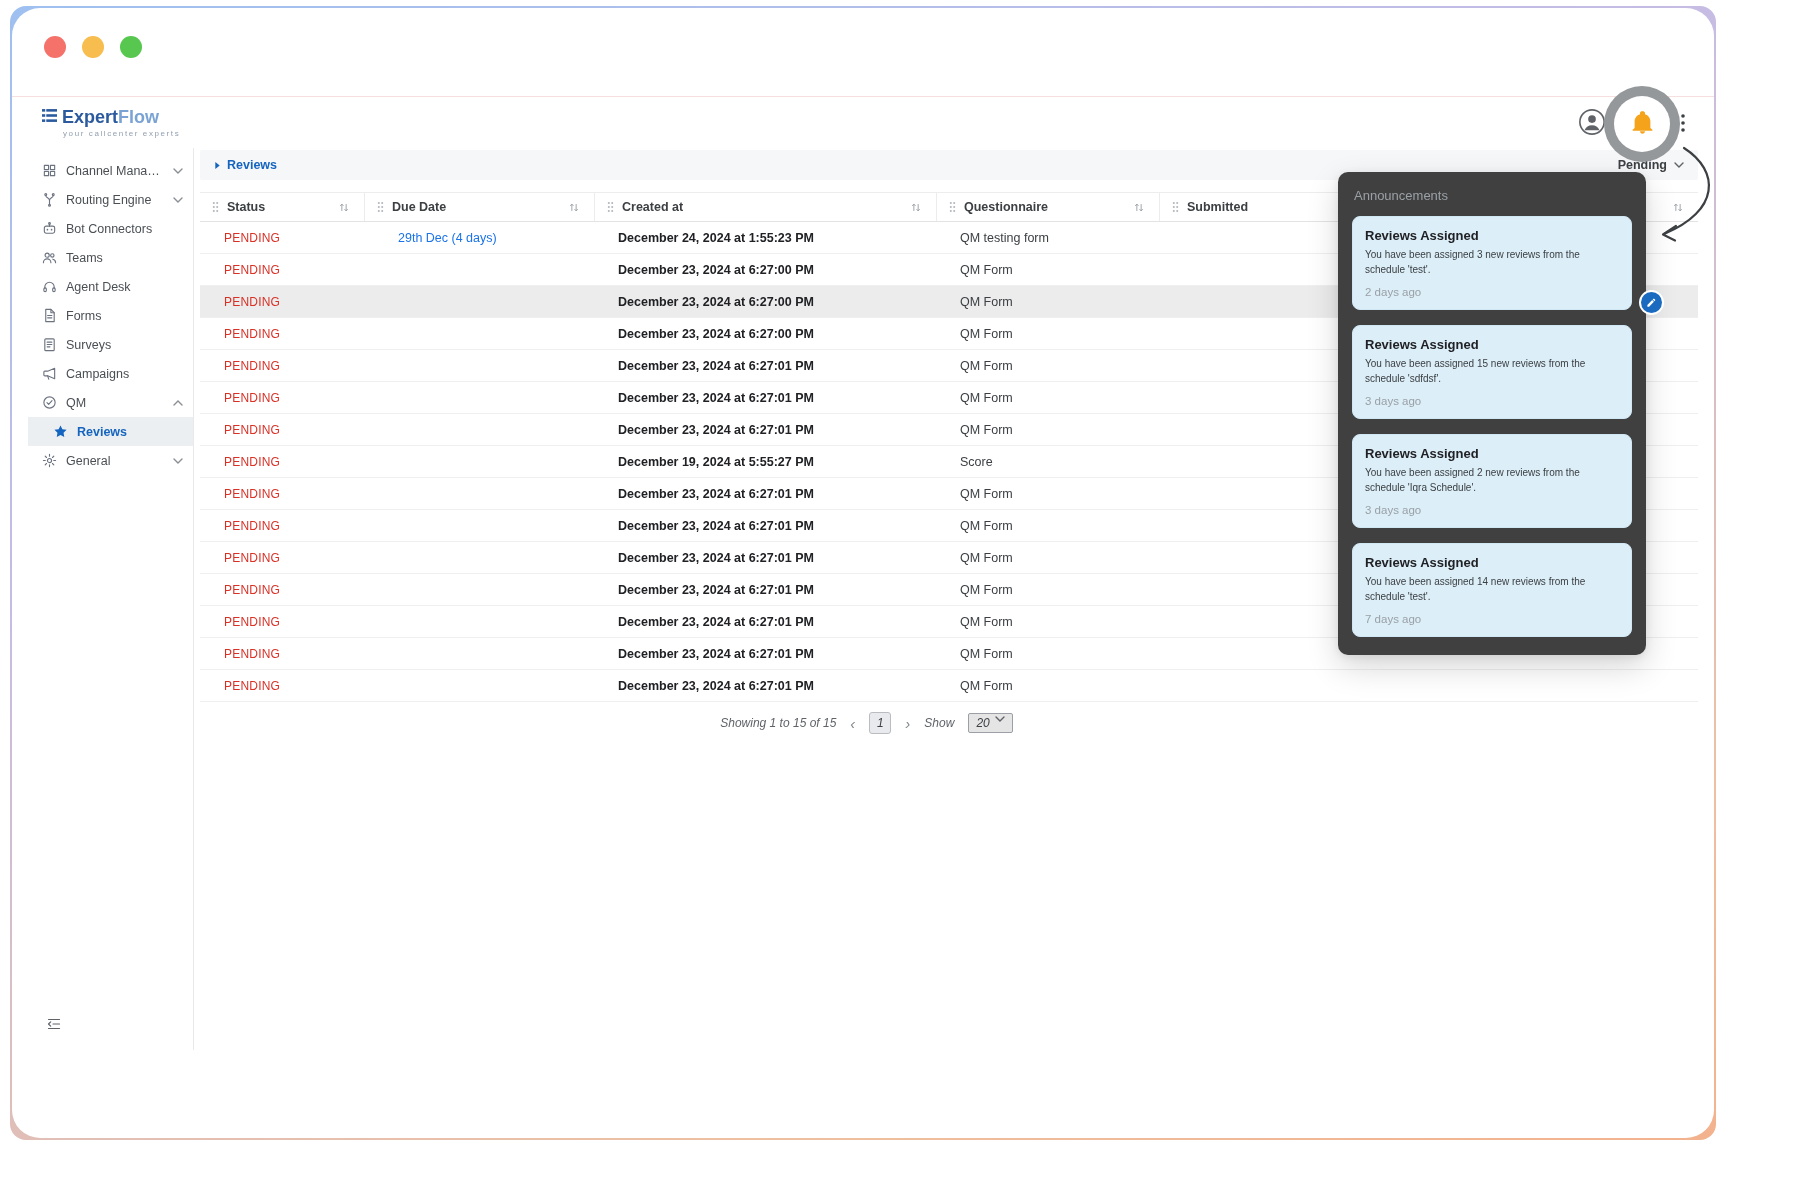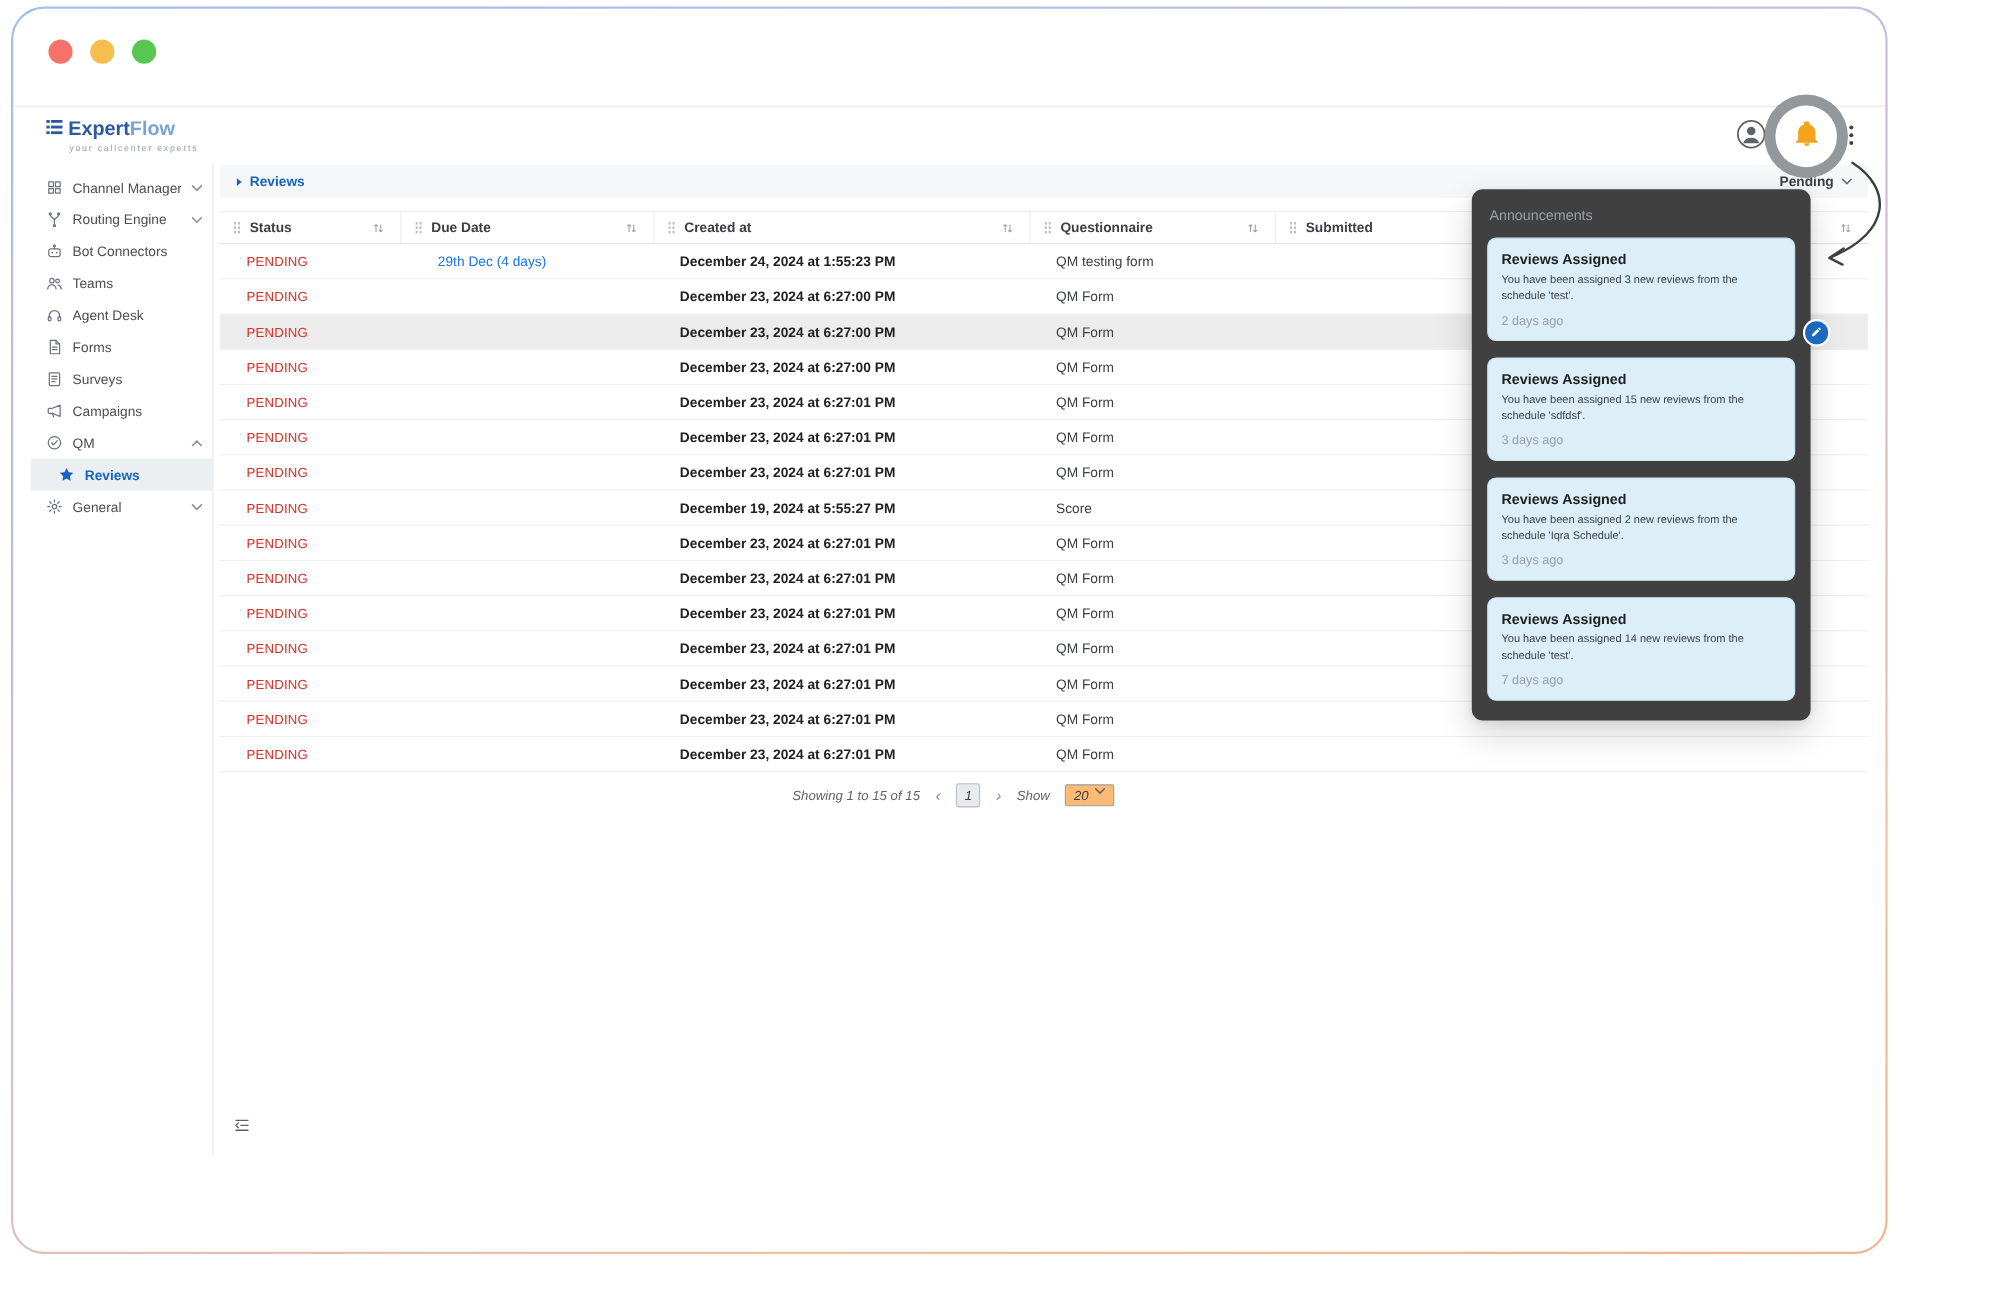--- a/index.html
+++ b/index.html
@@ -1,18 +1,18 @@
 <!DOCTYPE html>
 <html><head>
 <meta charset="utf-8">
 <style>
   html,body{margin:0;padding:0;width:1816px;height:1194px;background:#fff;
     font-family:"Liberation Sans","DejaVu Sans",sans-serif;overflow:hidden;}
   *{box-sizing:border-box;}
-  .frame{position:absolute;left:10px;top:6px;width:1706px;height:1134px;border-radius:30px;padding:2px;
+  .frame{position:absolute;left:10px;top:6px;width:1706px;height:1134px;border-radius:16px;padding:2px;
     background:linear-gradient(160deg,#9ec0f0 0%,#c6bce4 35%,#eec0a0 80%,#f3b28e 100%);}
   .window{position:relative;width:100%;height:100%;border-radius:28px;background:#fff;overflow:hidden;}
 
   
   .titlebar{height:89px;border-bottom:1px solid #f5dfdf;}
   .traffic{position:absolute;left:32px;top:28px;display:flex;gap:16px;}
   .dot{width:22px;height:22px;border-radius:50%;}
   .dot.red{background:#f4726a}.dot.yellow{background:#f7bd4f}.dot.green{background:#58c750}
 
   
@@ -22,21 +22,21 @@
   .logo-primary{color:#2b5a9e}.logo-secondary{color:#7aa3d4}
   .logo-tag{font-size:8px;letter-spacing:1.6px;color:#93a0b0;margin:2px 0 0 21px;}
   .avatar-btn{position:absolute;left:1566px;top:100px;width:28px;height:28px;cursor:pointer;}
   .bell-ring{position:absolute;left:1592px;top:78px;width:76px;height:76px;border-radius:50%;
     background:#94989b;display:flex;align-items:center;justify-content:center;z-index:40;}
   .bell-inner{width:56px;height:56px;border-radius:50%;background:#fff;display:flex;align-items:center;justify-content:center;cursor:pointer;}
   .kebab{position:absolute;left:1668px;top:105px;cursor:pointer;}
 
   
   .app-body{position:absolute;left:16px;top:140px;width:1670px;height:902px;display:flex;}
-  .sidebar{width:166px;border-right:1px solid #e9e9e9;display:flex;flex-direction:row;padding-top:8px;}
+  .sidebar{width:166px;border-right:1px solid #e9e9e9;display:flex;flex-direction:column;padding-top:8px;}
   .sb-item{display:flex;align-items:center;gap:9px;height:29px;padding:0 10px 0 14px;font-size:12.5px;color:#4a4f54;cursor:pointer;white-space:nowrap;}
   .sb-item .icon{color:#6b7280;display:flex;flex:none;}
   .sb-chevron{margin-left:auto;color:#8a8f94;display:flex;}
   .sb-item.selected{background:#eceff1;color:#1565c0;font-weight:bold;}
   .sb-item.selected .icon{color:#1565c0;}
   .sb-item.child{padding-left:25px;}
   .sb-label{overflow:hidden;text-overflow:ellipsis;}
   .sb-collapse{margin-top:auto;padding:10px 0 14px 18px;color:#5f6368;cursor:pointer;}
 
   .content{flex:1;position:relative;padding-left:6px;}
@@ -62,21 +62,21 @@
   .td.status{color:#d93025;font-size:12px;letter-spacing:.2px;}
   .td.due{color:#1a73e8;padding-left:34px;}
   .td.created{font-weight:bold;color:#202124;}
 
   
   .pagination{display:flex;align-items:center;justify-content:center;gap:14px;margin-top:10px;
     font-size:12px;color:#5f6368;padding-right:165px;font-style:italic;}
   .pg-chev{font-size:15px;color:#80868b;cursor:pointer;line-height:1;}
   .page-num{width:22px;height:22px;display:flex;align-items:center;justify-content:center;border:1px solid #b9bdc2;
     background:#e8eaed;border-radius:3px;font-size:12px;color:#3c4043;cursor:pointer;}
-  .show-select{display:flex;align-items:flex-start;gap:5px;border:1px solid #9aa0a6;padding:2px 7px;background:#fdba74;
+  .show-select{display:flex;align-items:flex-start;gap:5px;border:1px solid #9aa0a6;padding:2px 7px;background:#e5e5e5;
     border-radius:2px;color:#3c4043;cursor:pointer;}
   .show-select .icon{display:flex;color:#5f6368;}
 
   
   .panel{position:absolute;left:1326px;top:164px;width:308px;border-radius:10px;background:#404040;
     box-shadow:0 12px 32px rgba(0,0,0,.16),0 2px 8px rgba(0,0,0,.08);padding:14px 14px 16px;z-index:30;}
   .panel-title{color:#9aa0a6;font-size:13px;margin:2px 2px 13px;}
   .card{background:#dceef8;border:1px solid #d0e7f4;border-radius:8px;padding:11px 12px;margin-bottom:15px;cursor:pointer;}
   .card:last-child{margin-bottom:2px;}
   .card-title{font-size:13px;font-weight:bold;color:#202124;margin-bottom:5px;}

